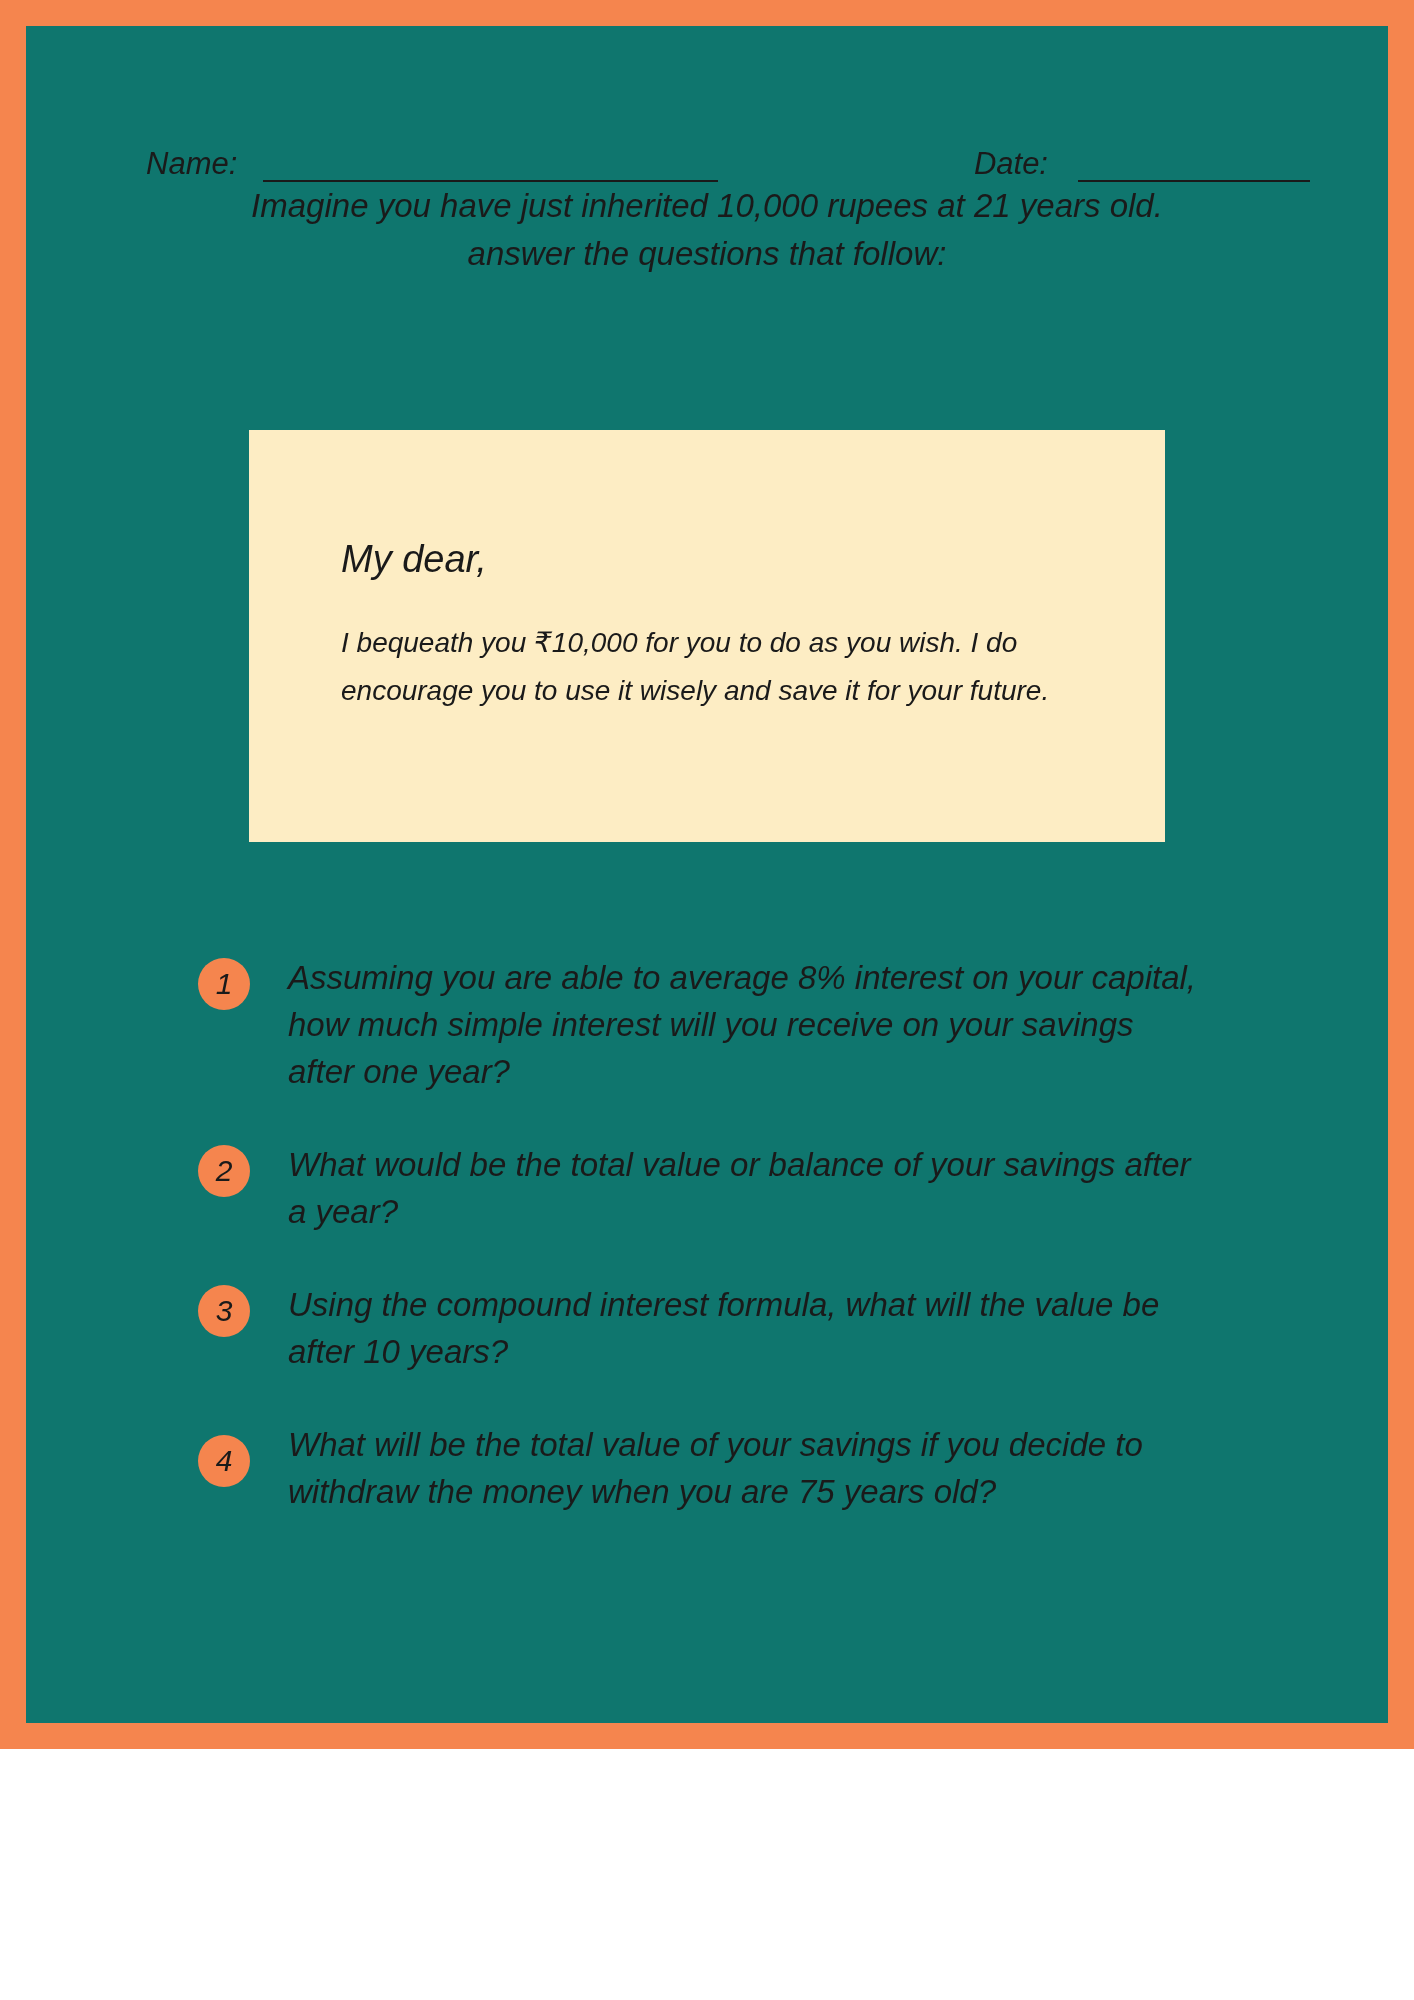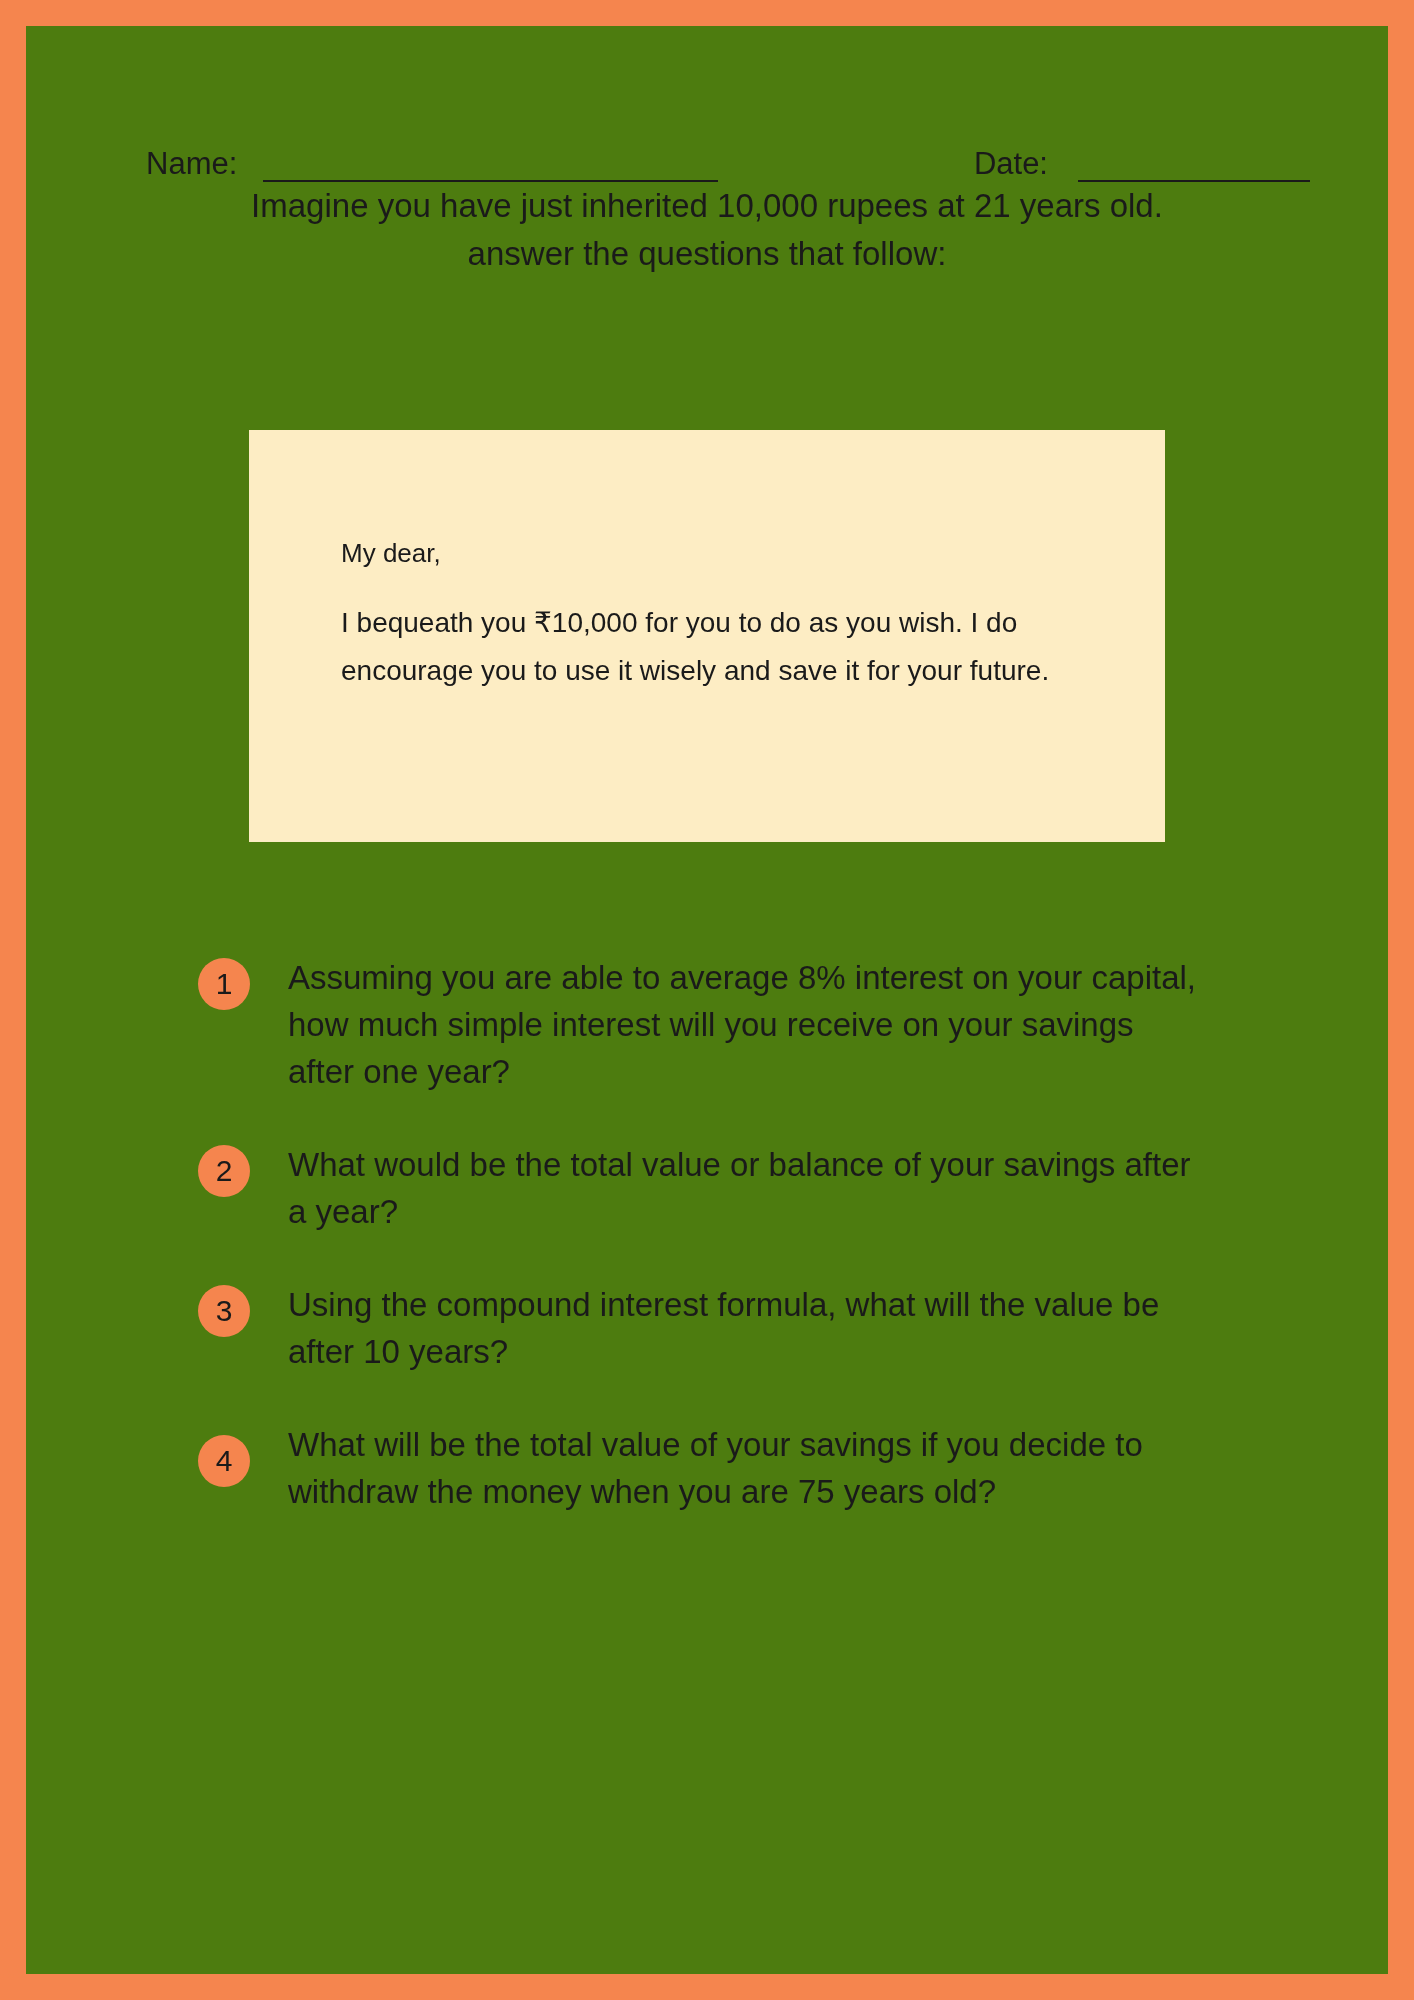--- a/index.html
+++ b/index.html
@@ -3,24 +3,25 @@
 <meta charset="utf-8">
 <style>
   * { margin: 0; padding: 0; box-sizing: border-box; }
   html, body { background: #ffffff; }
   body {
     font-family: "Liberation Sans", "DejaVu Sans", sans-serif;
     color: #1a1a1a;
   }
   .frame {
     width: 1414px;
-    height: 2000px;
+    height: 1749px;
     border: 26px solid #F5854E;
-    background: #4d7c0f;
+    background: #0f766e;
     overflow: hidden;
+    font-style: italic;
   }
   
   .header-row {
     display: flex;
     align-items: flex-end;
     padding: 120px 78px 0 120px;
     font-size: 31px;
   }
   .field-label { white-space: nowrap; }
   .write-line {
@@ -56,22 +57,22 @@
   }
   
   .note-box {
     width: 916px;
     height: 412px;
     margin: 152px auto 0 auto;
     background: #FDEDC4;
     padding: 108px 80px 0 92px;
   }
   .note-salutation {
-    font-size: 26px;
-    margin-bottom: 30px;
+    font-size: 38px;
+    margin-bottom: 38px;
   }
   .note-body {
     font-size: 28px;
     line-height: 48px;
     max-width: 712px;
   }
   
   .questions {
     margin-top: 112px;
     padding-left: 172px;

